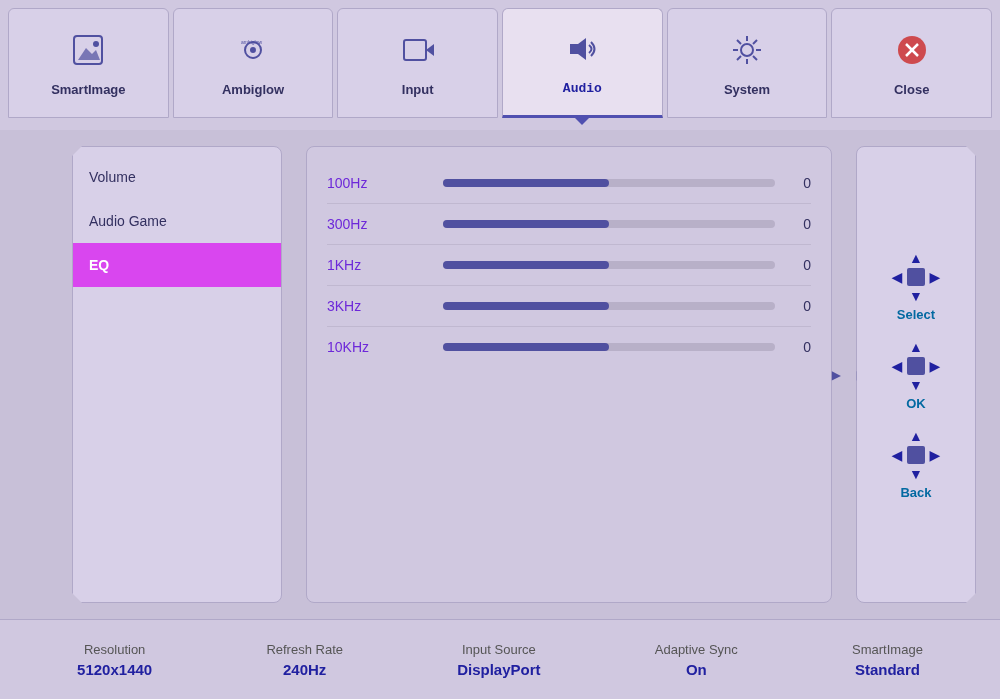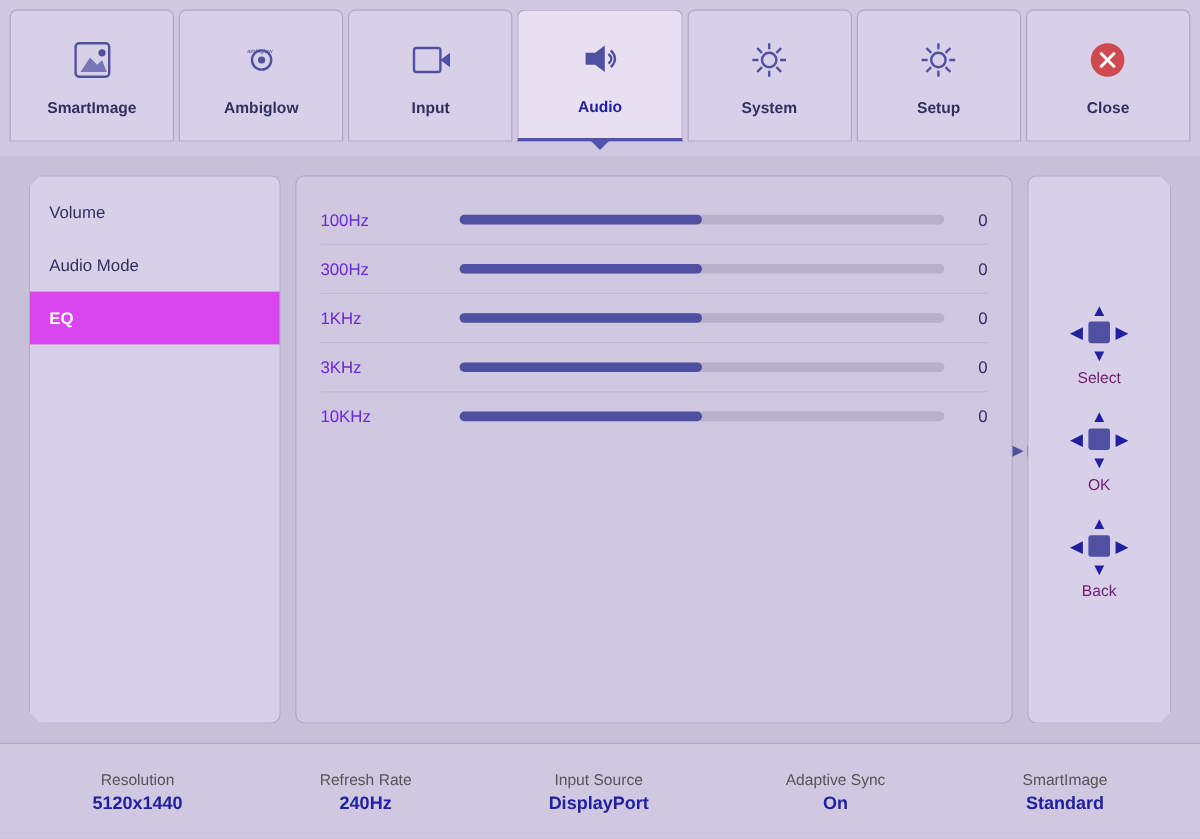--- a/index.html
+++ b/index.html
@@ -51,43 +51,45 @@
     }
 
     .nav-item .label {
       font-size: 13px;
       color: #333060;
       font-weight: bold;
     }
 
     .nav-item.active .label {
       color: #2020a0;
+      font-family: Liberation Mono, monospace;
     }
 
     
     .nav-item.active::after {
       content: '';
       position: absolute;
       bottom: -10px;
       left: 50%;
       transform: translateX(-50%);
       width: 0;
       height: 0;
       border-left: 10px solid transparent;
       border-right: 10px solid transparent;
       border-top: 10px solid #5050b0;
     }
 
     
     .main-content {
       display: flex;
       padding: 16px 24px;
-      gap: 4px;
+      gap: 16px;
       height: calc(699px - 130px - 80px);
       position: relative;
+      margin-left: 48px;
     }
 
     
     .left-panel {
       width: 210px;
       background: #d8d0e8;
       border: 1px solid #b0a8c8;
       border-radius: 8px;
       padding: 8px 0;
       position: relative;
@@ -195,22 +197,22 @@
 
     .nav-control {
       display: flex;
       flex-direction: column;
       align-items: center;
       gap: 2px;
     }
 
     .nav-control .ctrl-label {
       font-size: 13px;
-      color: #701a75;
-      font-weight: normal;
+      color: #0369a1;
+      font-weight: bold;
     }
 
     .dpad {
       display: grid;
       grid-template-columns: 18px 18px 18px;
       grid-template-rows: 18px 18px 18px;
       gap: 1px;
     }
 
     .dpad-btn {
@@ -341,59 +343,41 @@
           <line x1="8" y1="8" x2="12" y2="12"></line>
           <line x1="24" y1="24" x2="28" y2="28"></line>
           <line x1="28" y1="8" x2="24" y2="12"></line>
           <line x1="12" y1="24" x2="8" y2="28"></line>
         </g>
       </svg>
     </div>
     <span class="label">System</span>
   </div>
 
-  <div class="nav-item">
-    <div class="icon">
-      <svg width="36" height="36" viewBox="0 0 36 36">
-        <circle cx="18" cy="18" r="6" fill="none" stroke="#5050a0" stroke-width="2"></circle>
-        <g stroke="#5050a0" stroke-width="2">
-          <line x1="18" y1="4" x2="18" y2="9"></line>
-          <line x1="18" y1="27" x2="18" y2="32"></line>
-          <line x1="4" y1="18" x2="9" y2="18"></line>
-          <line x1="27" y1="18" x2="32" y2="18"></line>
-          <line x1="8" y1="8" x2="12" y2="12"></line>
-          <line x1="24" y1="24" x2="28" y2="28"></line>
-          <line x1="28" y1="8" x2="24" y2="12"></line>
-          <line x1="12" y1="24" x2="8" y2="28"></line>
-        </g>
-      </svg>
-    </div>
-    <span class="label">Setup</span>
-  </div>
 
   <div class="nav-item">
     <div class="icon">
       <svg width="36" height="36" viewBox="0 0 36 36">
         <circle cx="18" cy="18" r="14" fill="#cc3333" opacity="0.85"></circle>
         <line x1="12" y1="12" x2="24" y2="24" stroke="white" stroke-width="2.5"></line>
         <line x1="24" y1="12" x2="12" y2="24" stroke="white" stroke-width="2.5"></line>
       </svg>
     </div>
     <span class="label">Close</span>
   </div>
 </div>
 
 <div class="main-content">
 
   <div class="left-panel">
     <div class="menu-item">
       <span>Volume</span>
     </div>
     <div class="menu-item">
-      <span>Audio Mode</span>
+      <span>Audio Game</span>
     </div>
     <div class="menu-item selected">
       <span>EQ</span>
     </div>
   </div>
 
   <div class="center-panel">
     <div id="eq-rows-container">
         <div class="eq-row">
       <span class="eq-freq">100Hz</span>

